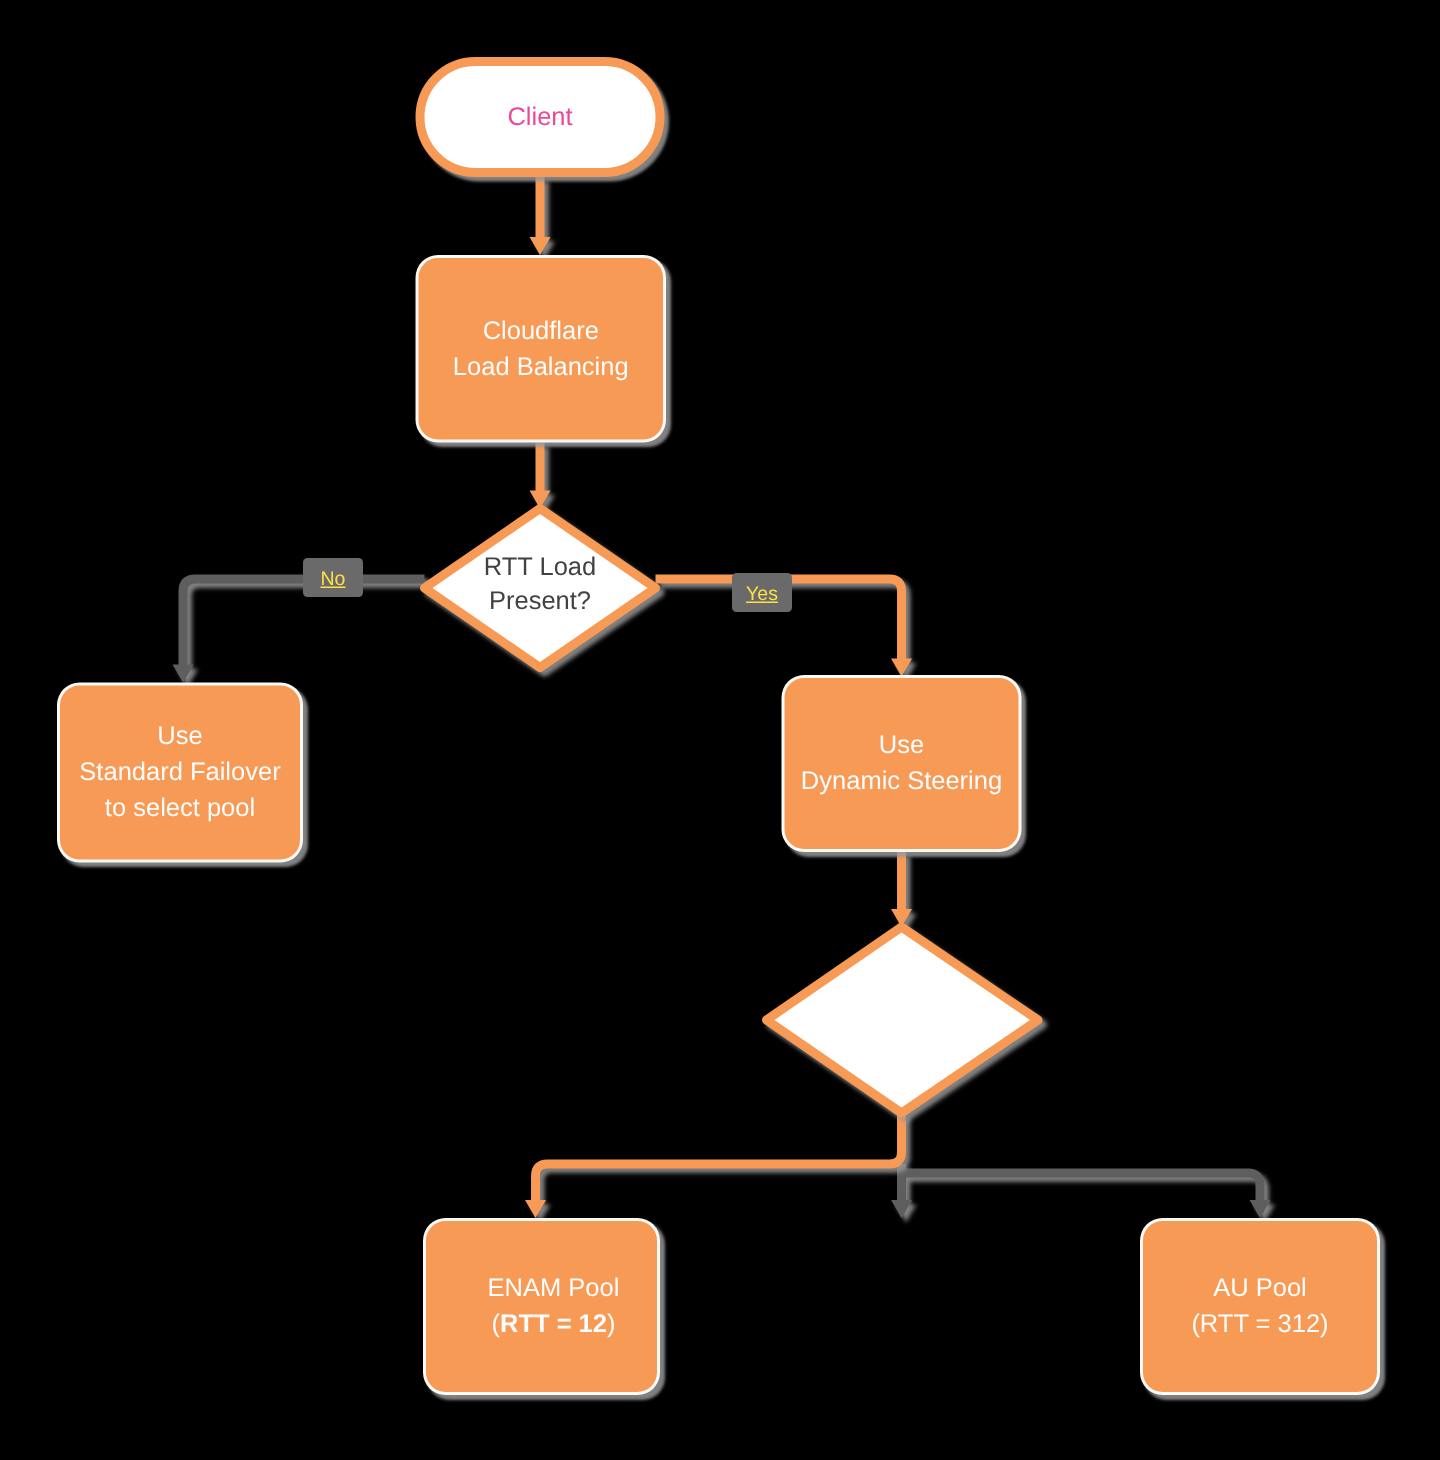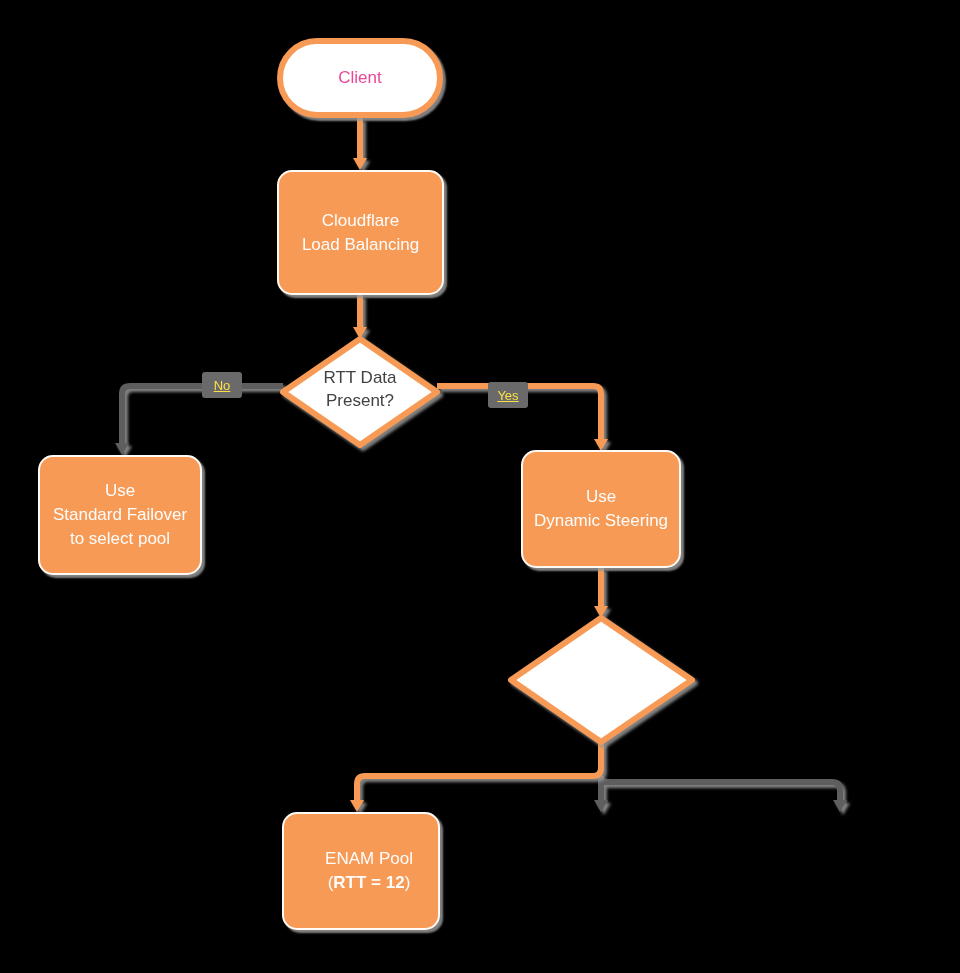--- a/index.html
+++ b/index.html
@@ -116,23 +116,27 @@
   </div>
 
   <div class="node orange-box" id="enam">
     <div>ENAM Pool</div>
     <div>
       <span>(</span><span class="bold">RTT = 12</span><span>)</span>
     </div>
   </div>
 
 
+  <div class="node orange-box" id="au">
+    <div>AU Pool</div>
+    <div>(RTT = 312)</div>
+  </div>
 
   <div class="diamond-text" id="rtt-text">
-    <div>RTT Data</div>
+    <div>RTT Load</div>
     <div>Present?</div>
   </div>
 
   <div class="diamond-text" id="select-text">
   </div>
 
   <div class="edge-label" id="label-no">No</div>
   <div class="edge-label" id="label-yes">Yes</div>
 
 </div>

